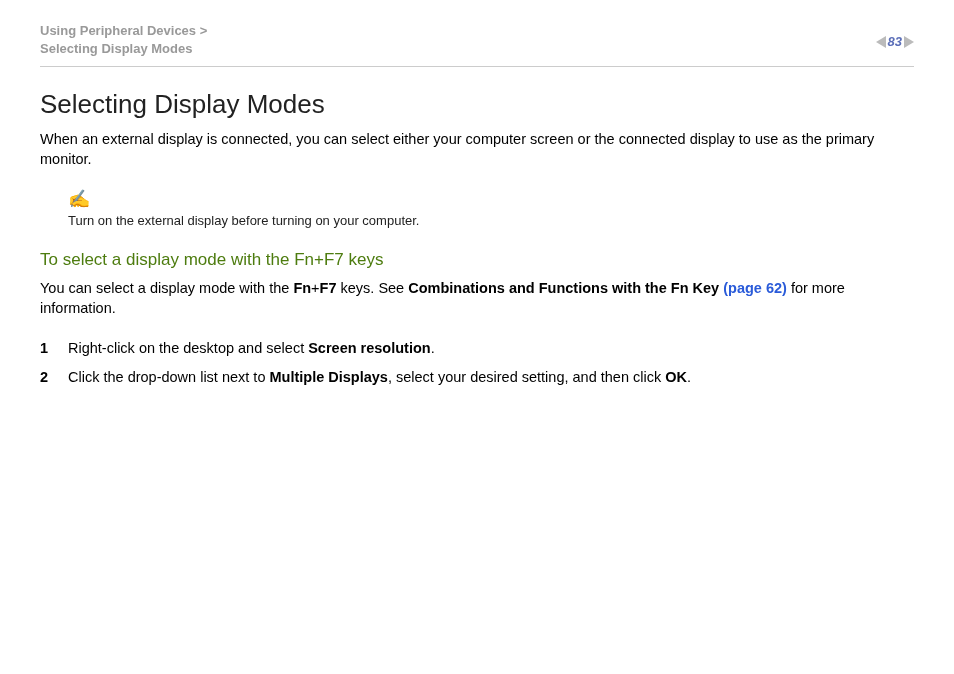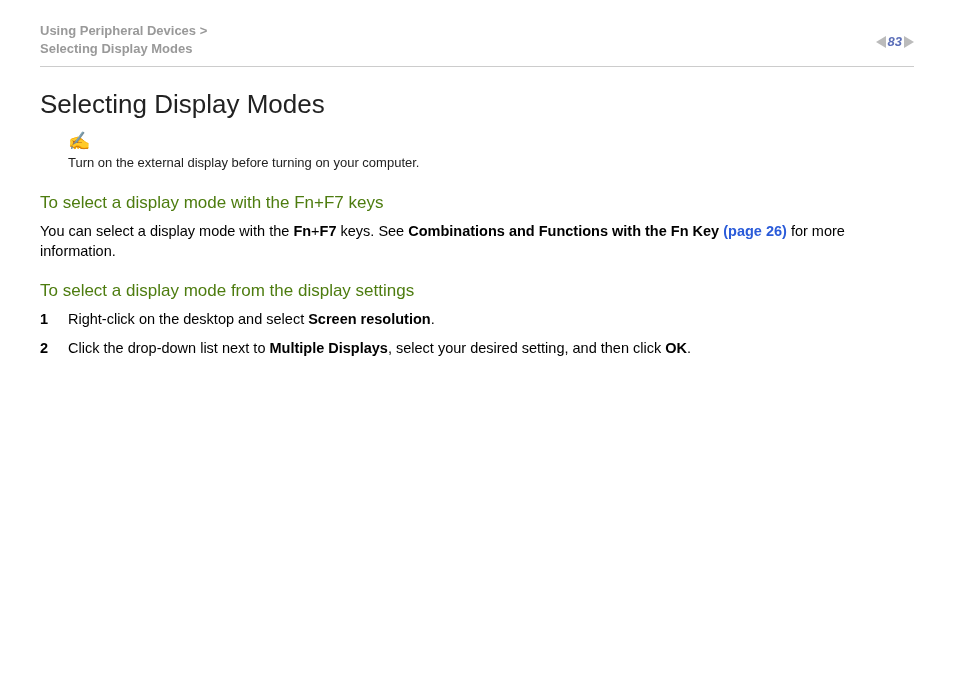--- a/index.html
+++ b/index.html
@@ -131,32 +131,32 @@
     <div class="pager-arrow-left"></div>
     <span class="pager-num">83</span>
     <div class="pager-arrow-right"></div>
   </div>
 </div>
 
 <hr class="rule">
 
 <div class="content">
   <h1>Selecting Display Modes</h1>
+  <p class="intro">When an external display is connected, you can select either your computer screen or the connected display to use as the primary monitor.</p>
 
   <div class="note-block">
     <div class="note-icon">✍</div>
     <p class="note-text">Turn on the external display before turning on your computer.</p>
   </div>
 
   <h2>To select a display mode with the Fn+F7 keys</h2>
   <p class="body-text">
-    <span>You can select a display mode with the </span><span class="b">Fn</span><span>+</span><span class="b">F7</span><span> keys. See </span><span class="b">Combinations and Functions with the Fn Key</span><a class="link"> (page 26)</a><span> for more information.</span>
+    <span>You can select a display mode with the </span><span class="b">Fn</span><span>+</span><span class="b">F7</span><span> keys. See </span><span class="b">Combinations and Functions with the Fn Key</span><a class="link"> (page 62)</a><span> for more information.</span>
   </p>
 
-  <h2>To select a display mode from the display settings</h2>
   <ol>
     <li>
       <span>Right-click on the desktop and select </span><span class="b">Screen resolution</span><span>.</span>
     </li>
     <li>
       <span>Click the drop-down list next to </span><span class="b">Multiple Displays</span><span>, select your desired setting, and then click </span><span class="b">OK</span><span>.</span>
     </li>
   </ol>
 </div>
 

